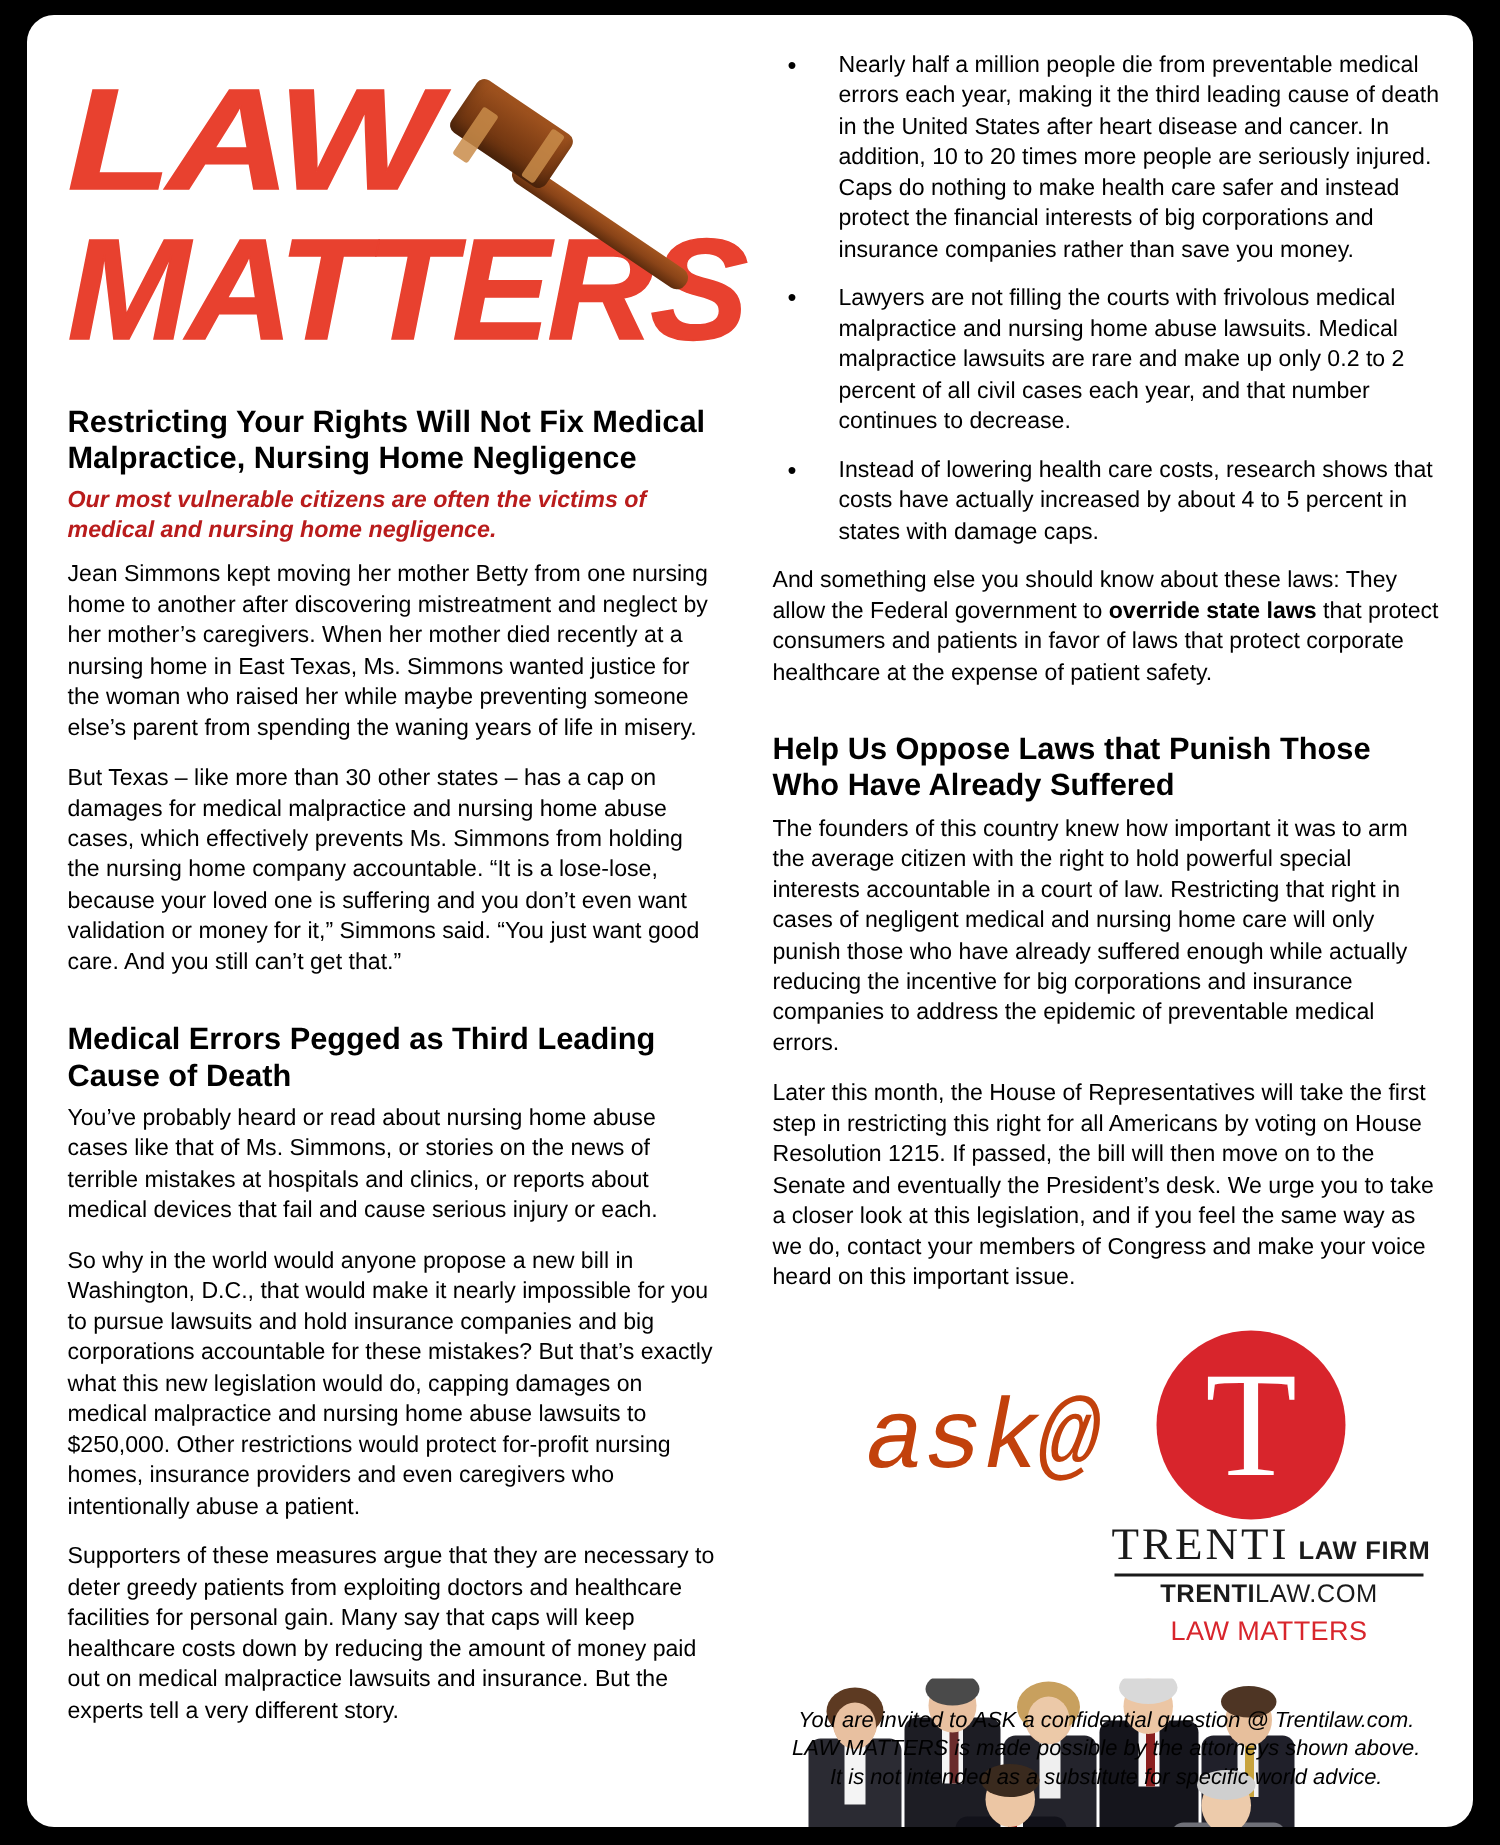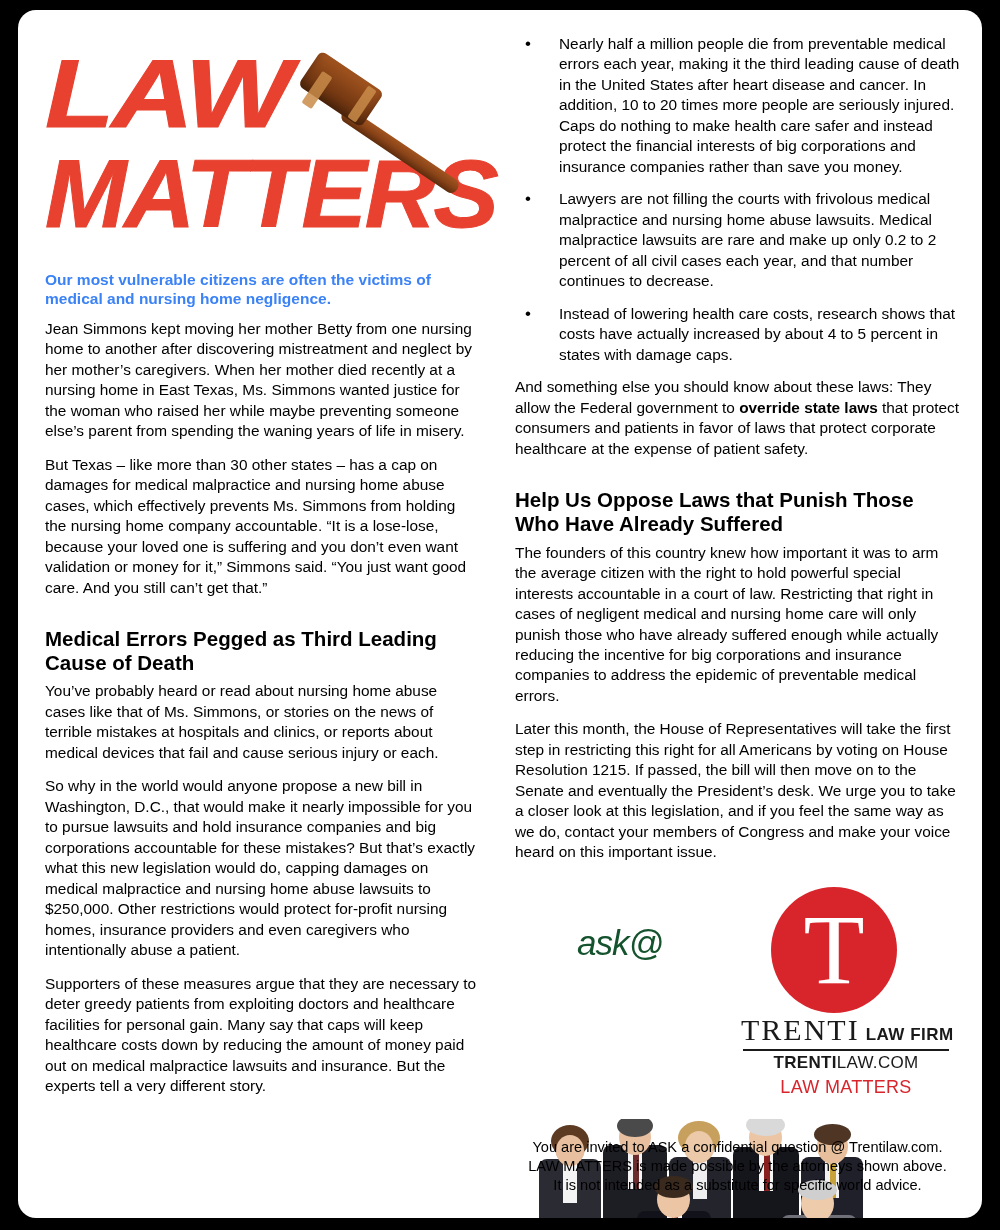--- a/index.html
+++ b/index.html
@@ -131,23 +131,24 @@
   h2.head {
     font-size: 20.5px;
     font-weight: bold;
     line-height: 1.18;
     margin: 0 0 6px 0;
     color: #000;
   }
   .deck {
     font-size: 15.5px;
     font-weight: bold;
+    font-style: italic;
     line-height: 1.25;
     margin: 0 0 10px 0;
-    color: #3b82f6;
+    color: #b91c1c;
   }
   p.body {
     font-size: 15.4px;
     line-height: 1.33;
     margin: 0 0 13px 0;
     color: #000;
   }
   .sec-gap { height: 16px; }
   ul.bullets {
     list-style: none;
@@ -175,24 +176,24 @@
   .logo-block {
     position: relative;
     width: 445px;
     height: 180px;
     margin-top: 18px;
   }
   .ask-word {
     position: absolute;
     left: 62px;
     top: 42px;
-    font-family: Liberation Sans, sans-serif;
+    font-family: Liberation Mono, monospace;
     font-style: italic;
-    font-size: 35px;
-    color: #14532d;
+    font-size: 66px;
+    color: #c2410c;
     letter-spacing: -1px;
   }
   .t-circle {
     position: absolute;
     left: 256px;
     top: 6px;
     width: 126px;
     height: 126px;
     border-radius: 63px;
     background: #d8252c;
@@ -280,20 +281,21 @@
   
   .disclaimer {
     position: absolute;
     left: 497px;
     top: 1128px;
     width: 445px;
     text-align: center;
     font-size: 14.6px;
     line-height: 1.3;
     color: #000;
+    font-style: italic;
   }
   .disclaimer div { white-space: nowrap; }
 </style>
 </head>
 <body>
 
 <div class="page">
   <div class="cols">
 
     <div class="col-left">
@@ -302,20 +304,21 @@
         <div class="mast-word mast-law">LAW</div>
         <div class="mast-word mast-matters">MATTERS</div>
         <div class="gavel">
           <div class="gavel-handle"></div>
           <div class="gavel-head"></div>
           <div class="gavel-band"></div>
           <div class="gavel-band2"></div>
         </div>
       </div>
 
+      <h2 class="head">Restricting Your Rights Will Not Fix Medical Malpractice, Nursing Home Negligence</h2>
       <p class="deck">Our most vulnerable citizens are often the victims of medical and nursing home negligence.</p>
       <p class="body">Jean Simmons kept moving her mother Betty from one nursing home to another after discovering mistreatment and neglect by her mother’s caregivers. When her mother died recently at a nursing home in East Texas, Ms. Simmons wanted justice for the woman who raised her while maybe preventing someone else’s parent from spending the waning years of life in misery.</p>
       <p class="body">But Texas – like more than 30 other states – has a cap on damages for medical malpractice and nursing home abuse cases, which effectively prevents Ms. Simmons from holding the nursing home company accountable. “It is a lose-lose, because your loved one is suffering and you don’t even want validation or money for it,” Simmons said. “You just want good care. And you still can’t get that.”</p>
 
       <div class="sec-gap"></div>
 
       <h2 class="head">Medical Errors Pegged as Third Leading Cause of Death</h2>
       <p class="body">You’ve probably heard or read about nursing home abuse cases like that of Ms. Simmons, or stories on the news of terrible mistakes at hospitals and clinics, or reports about medical devices that fail and cause serious injury or each.</p>
       <p class="body">So why in the world would anyone propose a new bill in Washington, D.C., that would make it nearly impossible for you to pursue lawsuits and hold insurance companies and big corporations accountable for these mistakes? But that’s exactly what this new legislation would do, capping damages on medical malpractice and nursing home abuse lawsuits to $250,000. Other restrictions would protect for-profit nursing homes, insurance providers and even caregivers who intentionally abuse a patient.</p>
       <p class="body">Supporters of these measures argue that they are necessary to deter greedy patients from exploiting doctors and healthcare facilities for personal gain. Many say that caps will keep healthcare costs down by reducing the amount of money paid out on medical malpractice lawsuits and insurance. But the experts tell a very different story.</p>

